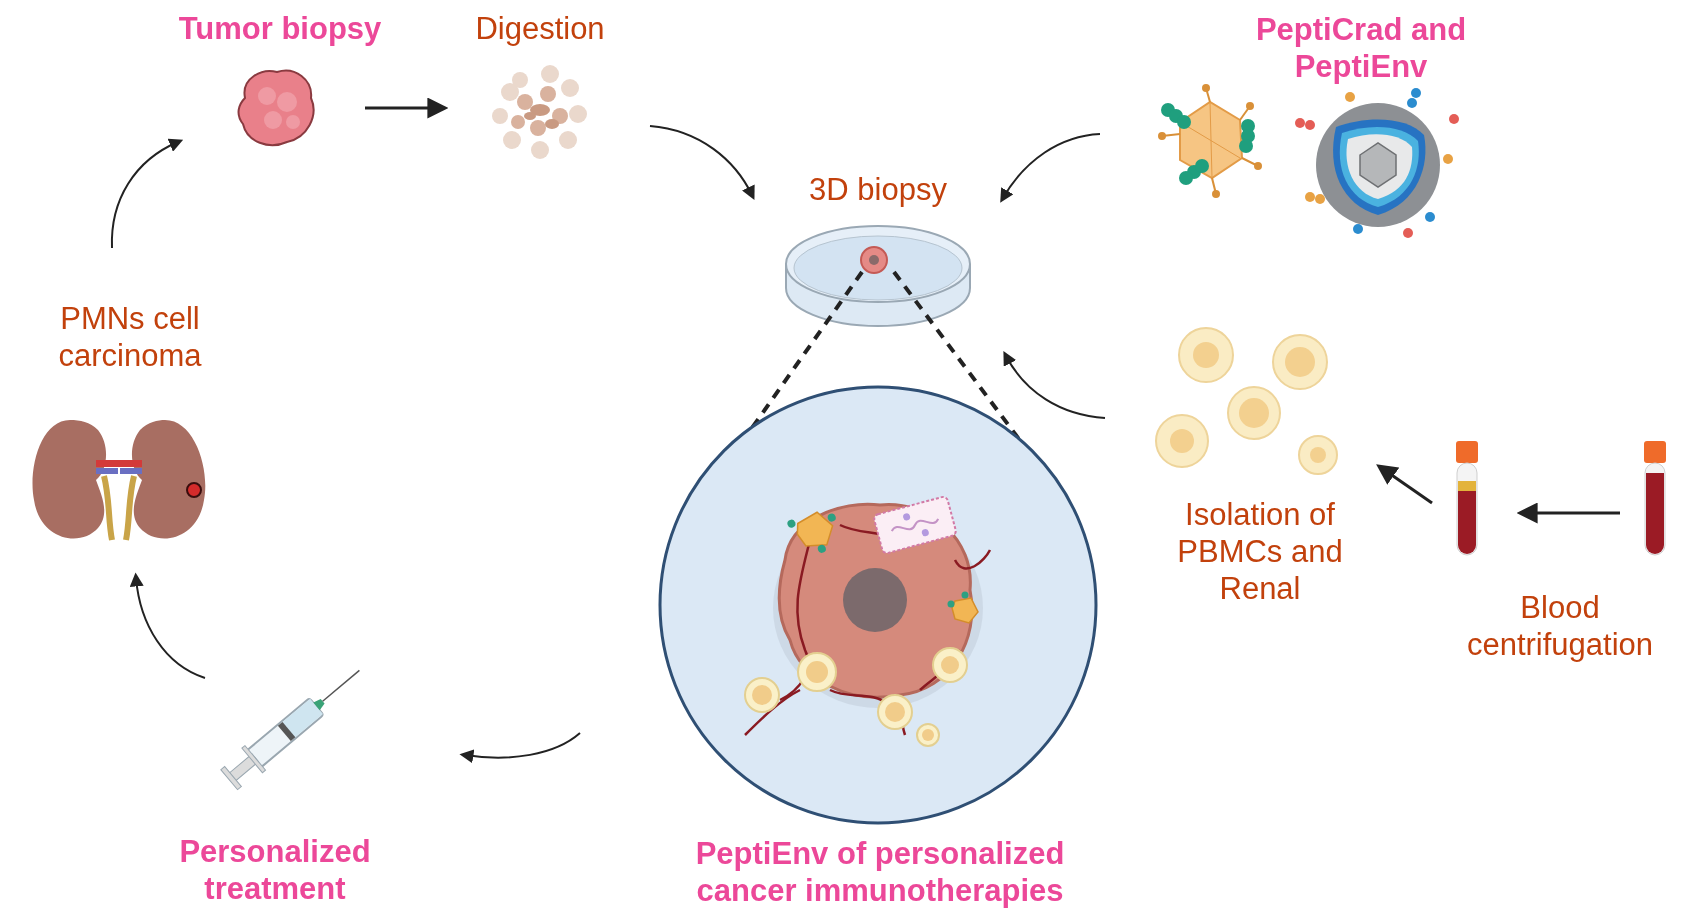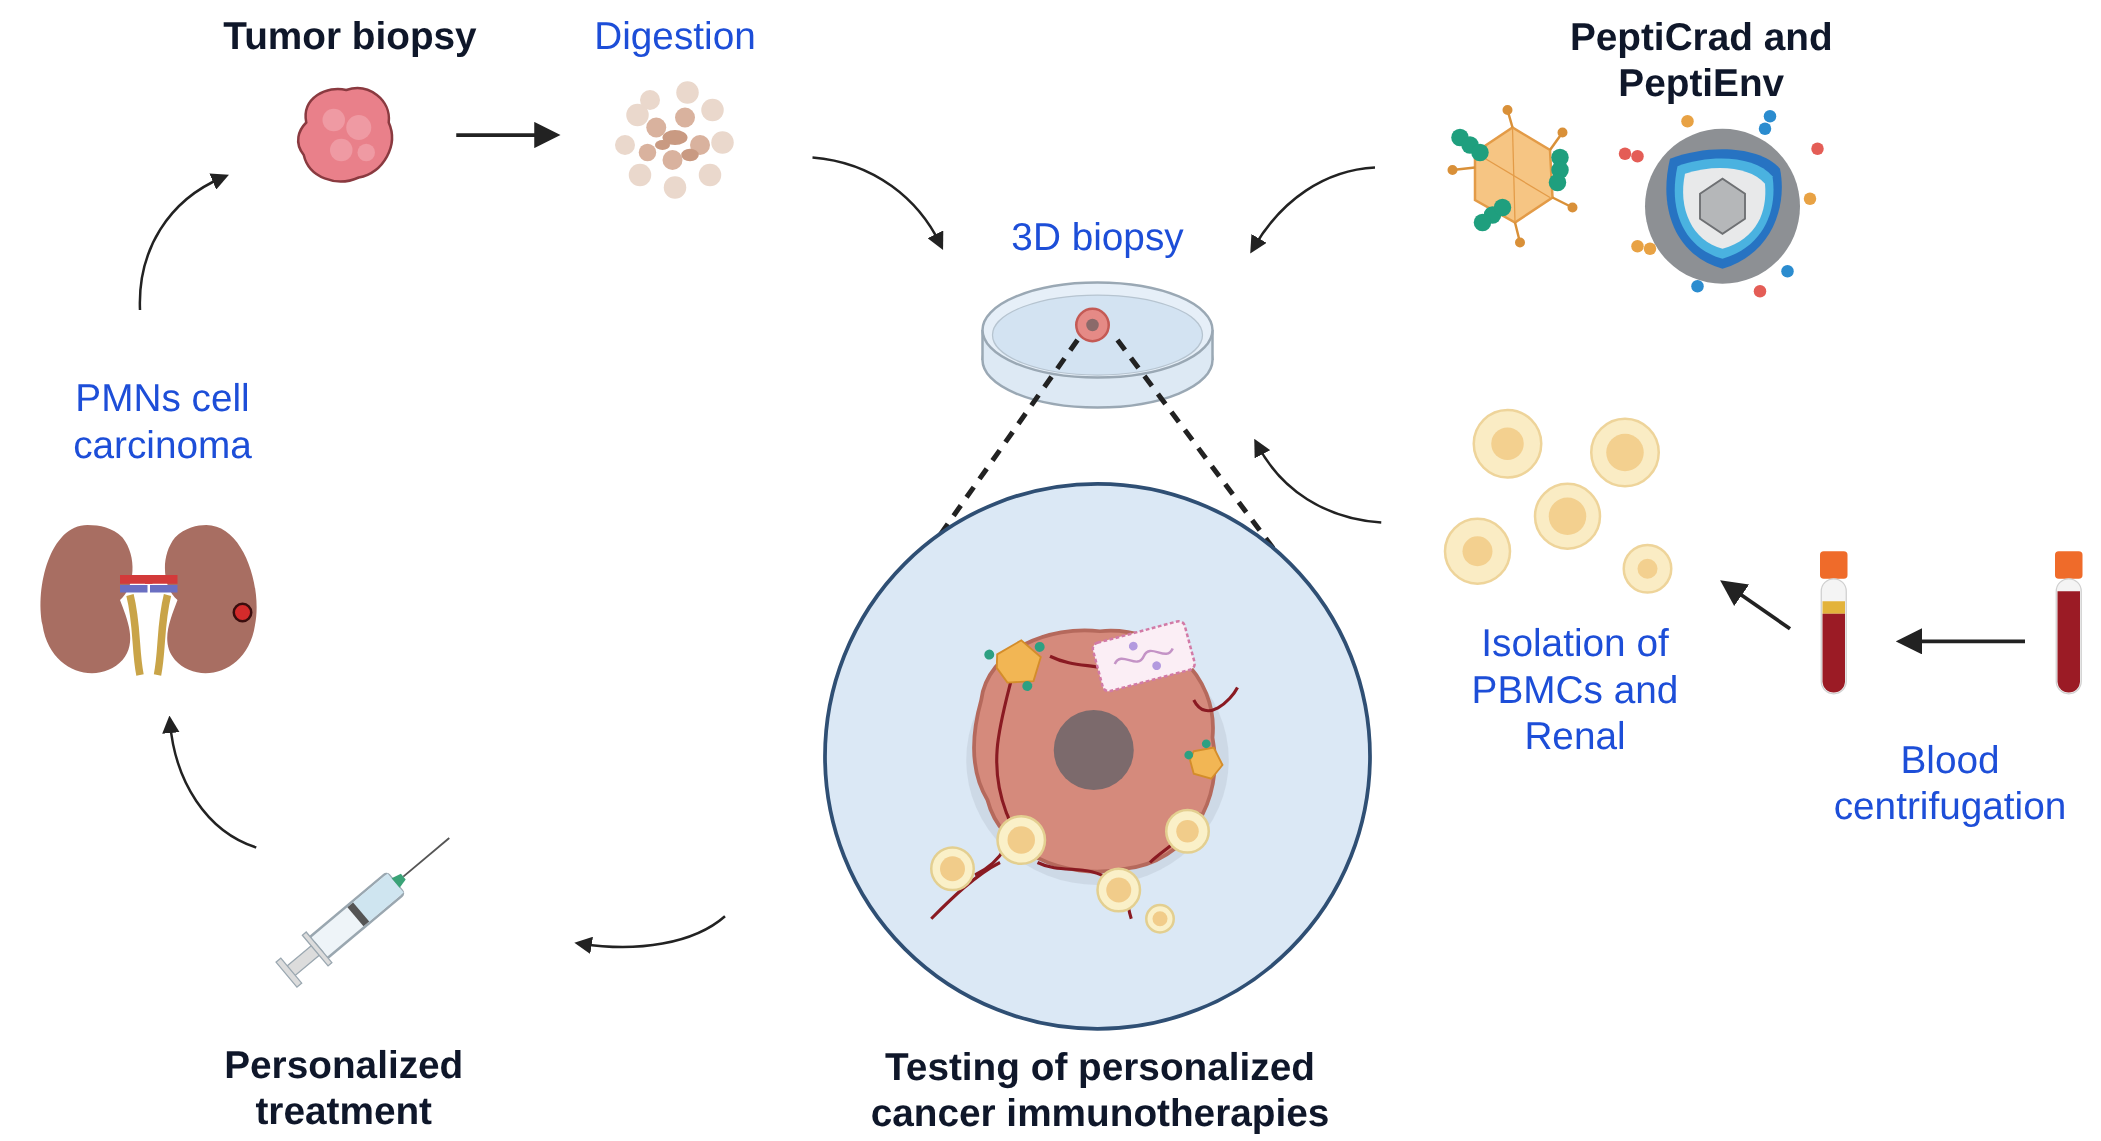--- a/index.html
+++ b/index.html
@@ -1,19 +1,19 @@
 <!DOCTYPE html>
 <html><head>
 <meta charset="utf-8">
 <style>
   html, body { margin: 0; padding: 0; background: #ffffff; }
   body { width: 1681px; height: 913px; position: relative; overflow: hidden;
          font-family: "Liberation Sans", "DejaVu Sans", sans-serif; }
-  .lbl { position: absolute; text-align: center; color: #1d4ed8; font-size: 31px; line-height: 37px; }
-  .lbl.hl { color: #0f172a; font-weight: bold; }
+  .lbl { position: absolute; text-align: center; color: #c2410c; font-size: 31px; line-height: 37px; }
+  .lbl.hl { color: #ec4899; font-weight: bold; }
   #art { position: absolute; left: 0; top: 0; }
 </style>
 </head>
 <body>
 
 <svg id="art" width="1681" height="913" viewBox="0 0 1681 913">
   <defs>
     <marker id="ah" viewBox="0 0 10 10" refX="6" refY="5" markerWidth="7" markerHeight="7" orient="auto-start-reverse">
       <path d="M0,0 L10,5 L0,10 z" fill="#222"></path>
     </marker>
@@ -250,16 +250,16 @@
 <div class="lbl" style="left:778px;top:171px;width:200px;">3D biopsy</div>
 <div class="lbl hl" style="left:1211px;top:11px;width:300px;white-space:pre-line;">PeptiCrad and
 PeptiEnv</div>
 <div class="lbl" style="left:20px;top:300px;width:220px;white-space:pre-line;">PMNs cell
 carcinoma</div>
 <div class="lbl" style="left:1140px;top:496px;width:240px;white-space:pre-line;">Isolation of
 PBMCs and
 Renal</div>
 <div class="lbl" style="left:1440px;top:589px;width:240px;white-space:pre-line;text-align:center;">Blood
 centrifugation</div>
-<div class="lbl hl" style="left:640px;top:835px;width:480px;white-space:pre-line;">Testing of personalized
+<div class="lbl hl" style="left:640px;top:835px;width:480px;white-space:pre-line;">PeptiEnv of personalized
 cancer immunotherapies</div>
 <div class="lbl hl" style="left:155px;top:833px;width:240px;white-space:pre-line;">Personalized
 treatment</div>
 
 </body></html>

